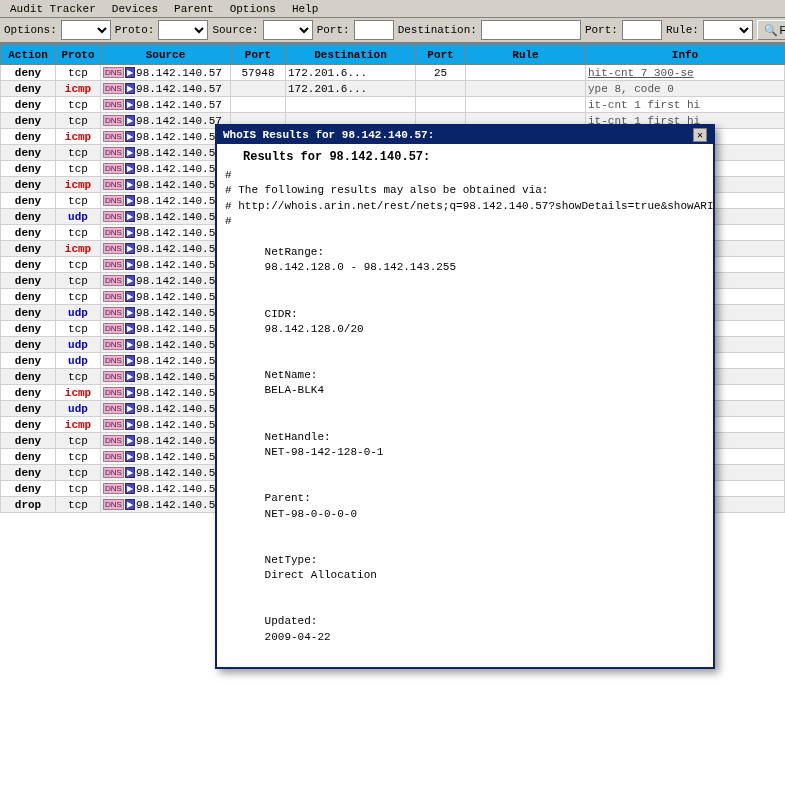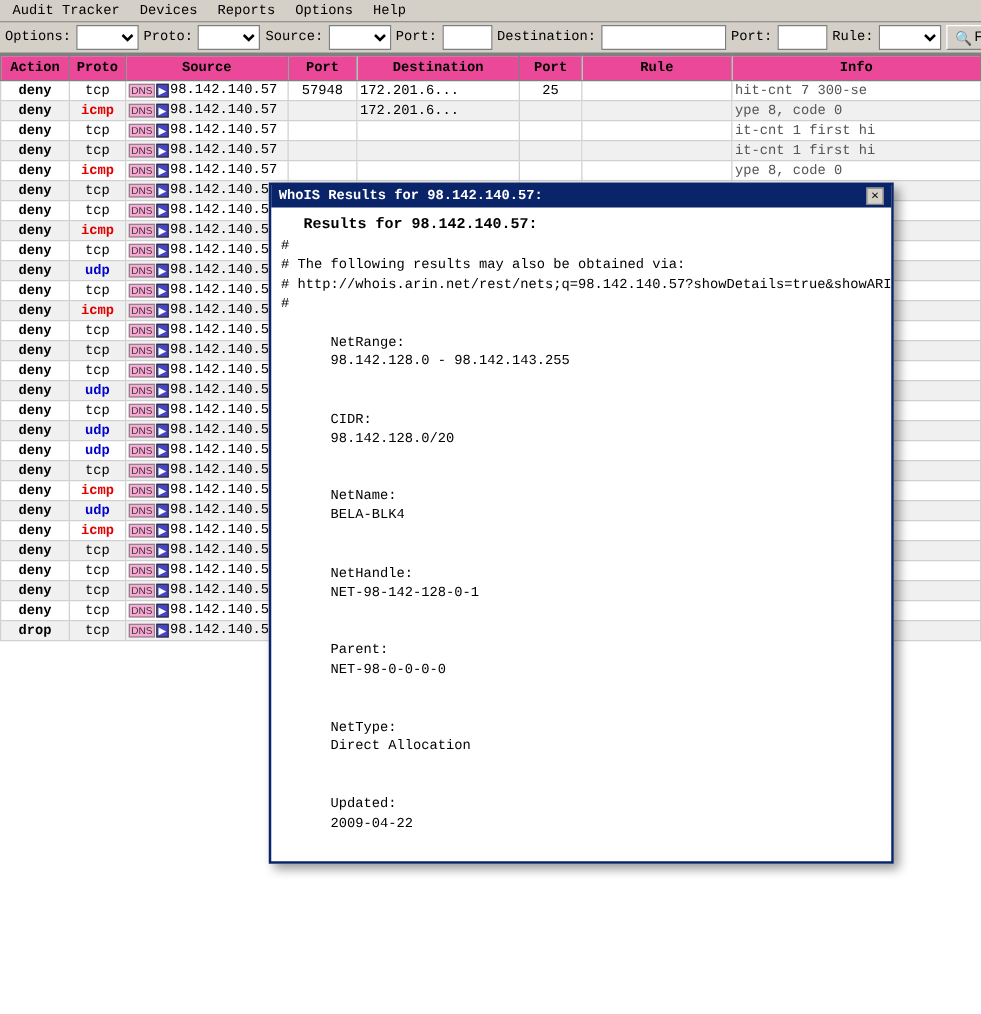--- a/index.html
+++ b/index.html
@@ -77,21 +77,21 @@
       overflow-y: auto;
       background: #fff;
       height: calc(811px - 18px - 26px);
     }
     table {
       width: 100%;
       border-collapse: collapse;
       table-layout: fixed;
     }
     thead tr {
-      background: #ec4899;
+      background: #0ea5e9;
       height: 20px;
     }
     thead th {
       border: 1px solid #808080;
       font-size: 11px;
       font-weight: bold;
       text-align: center;
       padding: 1px 3px;
       white-space: nowrap;
       overflow: hidden;
@@ -139,21 +139,21 @@
       color: #fff;
       font-size: 8px;
       padding: 0 1px;
       border: 1px solid #333;
       font-family: Arial, sans-serif;
     }
 
     
     .whois-overlay {
       position: fixed;
-      top: 146px;
+      top: 124px;
       left: 215px;
       width: 500px;
       background: #fff;
       border: 2px solid #0a246a;
       z-index: 1000;
       box-shadow: 4px 4px 8px rgba(0,0,0,0.4);
     }
     .whois-titlebar {
       background: #0a246a;
       color: #fff;
@@ -201,21 +201,21 @@
       width: 160px;
       font-weight: normal;
     }
   </style>
 </head>
 <body>
 
 <div class="menubar">
   <span class="menu-item">Audit Tracker</span>
   <span class="menu-item">Devices</span>
-  <span class="menu-item">Reports</span>
+  <span class="menu-item">Parent</span>
   <span class="menu-item">Options</span>
   <span class="menu-item">Help</span>
 </div>
 
 <div class="toolbar">
   <span class="toolbar-label">Options:</span>
   <select class="toolbar-select" style="width:60px;">
     <option></option>
   </select>
   <span class="toolbar-label">Proto:</span>
@@ -265,21 +265,21 @@
         <span class="icon-cell">
           <span class="icon-dns">DNS</span>
           <span class="icon-flag">▶</span>
           98.142.140.57
         </span>
       </td>
       <td class="col-port">57948</td>
       <td class="col-dest">172.201.6...</td>
       <td class="col-port2">25</td>
       <td class="col-rule"></td>
-      <td class="col-info" style="color:#555;">hit-cnt 7 300-se</td>
+      <td class="col-info" style="color:#555;text-decoration:underline;">hit-cnt 7 300-se</td>
     </tr>
         <tr>
       <td class="col-action action-deny">deny</td>
       <td class="col-proto proto-icmp">icmp</td>
       <td class="col-source">
         <span class="icon-cell">
           <span class="icon-dns">DNS</span>
           <span class="icon-flag">▶</span>
           98.142.140.57
         </span>

